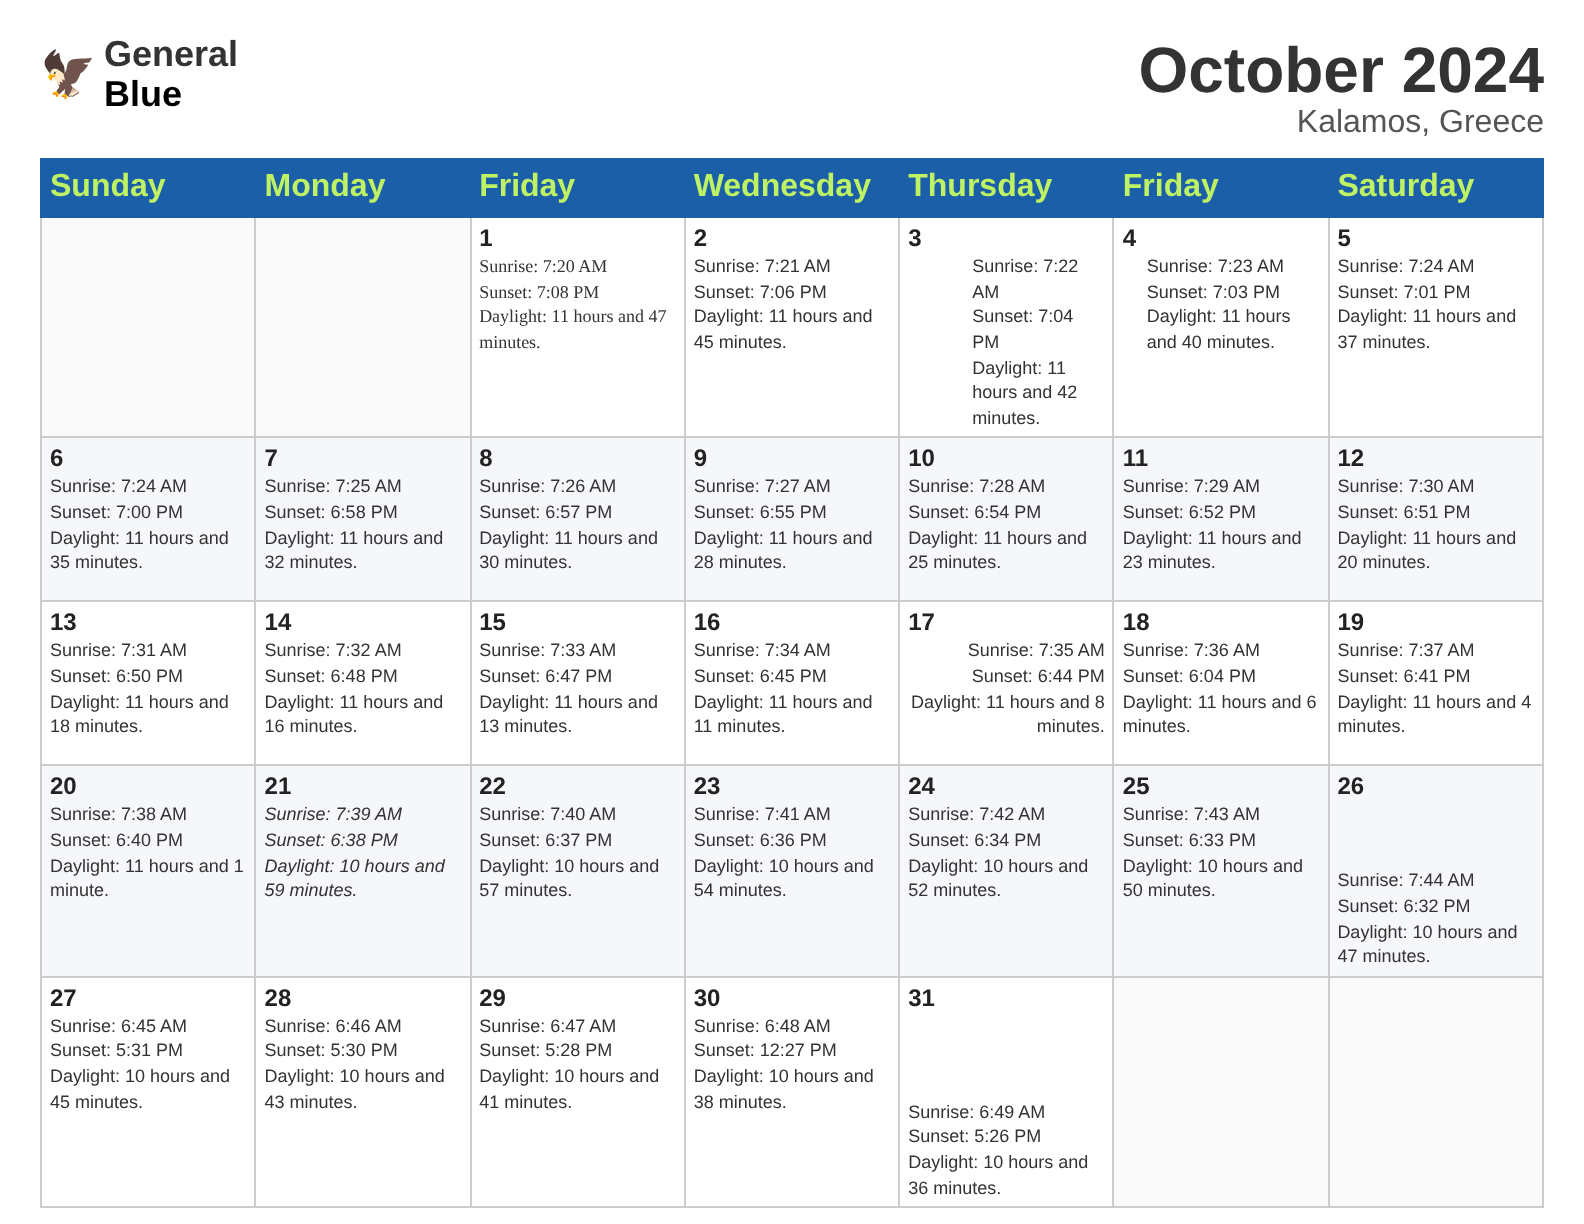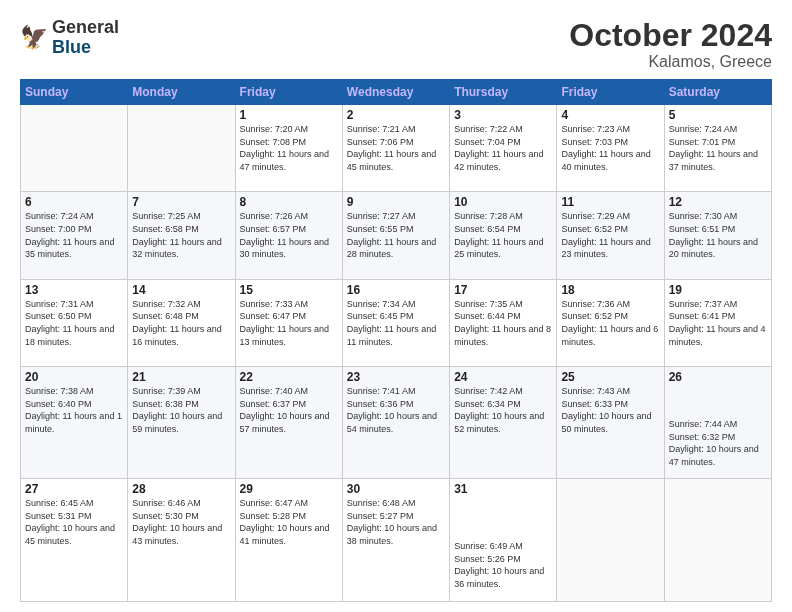--- a/index.html
+++ b/index.html
@@ -27,21 +27,21 @@
       display: flex;
       align-items: center;
       gap: 4px;
     }
     .logo-text {
       font-size: 18px;
       font-weight: bold;
       color: #333;
       line-height: 1.1;
     }
-    .logo-blue { color: #0c4a6e; margin-top: 32px; }
+    .logo-blue { color: #000000; margin-top: 32px; }
     .logo-bird {
       width: 28px;
       height: 28px;
     }
     .title-block {
       text-align: right;
     }
     .month-title {
       font-size: 32px;
       font-weight: bold;
@@ -53,22 +53,22 @@
       color: #555;
     }
     .calendar-table {
       width: 100%;
       border-collapse: collapse;
       flex: 1;
       table-layout: fixed;
     }
     .calendar-table th {
       background: #1a5fa8;
-      color: #c4b5fd;
-      font-size: 12px;
+      color: #bef264;
+      font-size: 16px;
       font-weight: bold;
       padding: 5px 4px;
       text-align: left;
       border: 1px solid #1a5fa8;
     }
     .calendar-table td {
       border: 1px solid #ccc;
       vertical-align: top;
       padding: 3px 4px;
       font-size: 9.5px;
@@ -126,39 +126,39 @@
         <th>Friday</th>
         <th>Saturday</th>
       </tr>
     </thead>
     <tbody id="calendar-body">
     <tr>
           <td class="empty"></td>
           <td class="empty"></td>
           <td>
             <span class="day-number">1</span>
-            <div class="day-info" style="white-space: pre-line;">Sunrise: 7:20 AM
+            <div class="day-info" style="white-space: pre-line; font-family: Liberation Serif, serif;">Sunrise: 7:20 AM
 Sunset: 7:08 PM
 Daylight: 11 hours and 47 minutes.</div>
           </td>
           <td>
             <span class="day-number">2</span>
             <div class="day-info" style="white-space: pre-line;">Sunrise: 7:21 AM
 Sunset: 7:06 PM
 Daylight: 11 hours and 45 minutes.</div>
           </td>
           <td>
             <span class="day-number">3</span>
-            <div class="day-info" style="white-space: pre-line;">Sunrise: 7:22 AM
+            <div class="day-info" style="white-space: pre-line; margin-left: 32px;">Sunrise: 7:22 AM
 Sunset: 7:04 PM
 Daylight: 11 hours and 42 minutes.</div>
           </td>
           <td>
             <span class="day-number">4</span>
-            <div class="day-info" style="white-space: pre-line;">Sunrise: 7:23 AM
+            <div class="day-info" style="white-space: pre-line; margin-left: 12px;">Sunrise: 7:23 AM
 Sunset: 7:03 PM
 Daylight: 11 hours and 40 minutes.</div>
           </td>
           <td>
             <span class="day-number">5</span>
             <div class="day-info" style="white-space: pre-line;">Sunrise: 7:24 AM
 Sunset: 7:01 PM
 Daylight: 11 hours and 37 minutes.</div>
           </td>
         </tr>
@@ -226,47 +226,47 @@
 Daylight: 11 hours and 13 minutes.</div>
           </td>
           <td>
             <span class="day-number">16</span>
             <div class="day-info" style="white-space: pre-line;">Sunrise: 7:34 AM
 Sunset: 6:45 PM
 Daylight: 11 hours and 11 minutes.</div>
           </td>
           <td>
             <span class="day-number">17</span>
-            <div class="day-info" style="white-space: pre-line;">Sunrise: 7:35 AM
+            <div class="day-info" style="white-space: pre-line; text-align: right;">Sunrise: 7:35 AM
 Sunset: 6:44 PM
 Daylight: 11 hours and 8 minutes.</div>
           </td>
           <td>
             <span class="day-number">18</span>
             <div class="day-info" style="white-space: pre-line;">Sunrise: 7:36 AM
-Sunset: 6:52 PM
+Sunset: 6:04 PM
 Daylight: 11 hours and 6 minutes.</div>
           </td>
           <td>
             <span class="day-number">19</span>
             <div class="day-info" style="white-space: pre-line;">Sunrise: 7:37 AM
 Sunset: 6:41 PM
 Daylight: 11 hours and 4 minutes.</div>
           </td>
         </tr>
         <tr>
           <td>
             <span class="day-number">20</span>
             <div class="day-info" style="white-space: pre-line;">Sunrise: 7:38 AM
 Sunset: 6:40 PM
 Daylight: 11 hours and 1 minute.</div>
           </td>
           <td>
             <span class="day-number">21</span>
-            <div class="day-info" style="white-space: pre-line;">Sunrise: 7:39 AM
+            <div class="day-info" style="white-space: pre-line; font-style: italic;">Sunrise: 7:39 AM
 Sunset: 6:38 PM
 Daylight: 10 hours and 59 minutes.</div>
           </td>
           <td>
             <span class="day-number">22</span>
             <div class="day-info" style="white-space: pre-line;">Sunrise: 7:40 AM
 Sunset: 6:37 PM
 Daylight: 10 hours and 57 minutes.</div>
           </td>
           <td>
@@ -309,21 +309,21 @@
           </td>
           <td>
             <span class="day-number">29</span>
             <div class="day-info" style="white-space: pre-line;">Sunrise: 6:47 AM
 Sunset: 5:28 PM
 Daylight: 10 hours and 41 minutes.</div>
           </td>
           <td>
             <span class="day-number">30</span>
             <div class="day-info" style="white-space: pre-line;">Sunrise: 6:48 AM
-Sunset: 5:27 PM
+Sunset: 12:27 PM
 Daylight: 10 hours and 38 minutes.</div>
           </td>
           <td>
             <span class="day-number">31</span>
             <div class="day-info" style="white-space: pre-line; margin-top: 44px;">Sunrise: 6:49 AM
 Sunset: 5:26 PM
 Daylight: 10 hours and 36 minutes.</div>
           </td>
           <td class="empty"></td>
           <td class="empty"></td>

